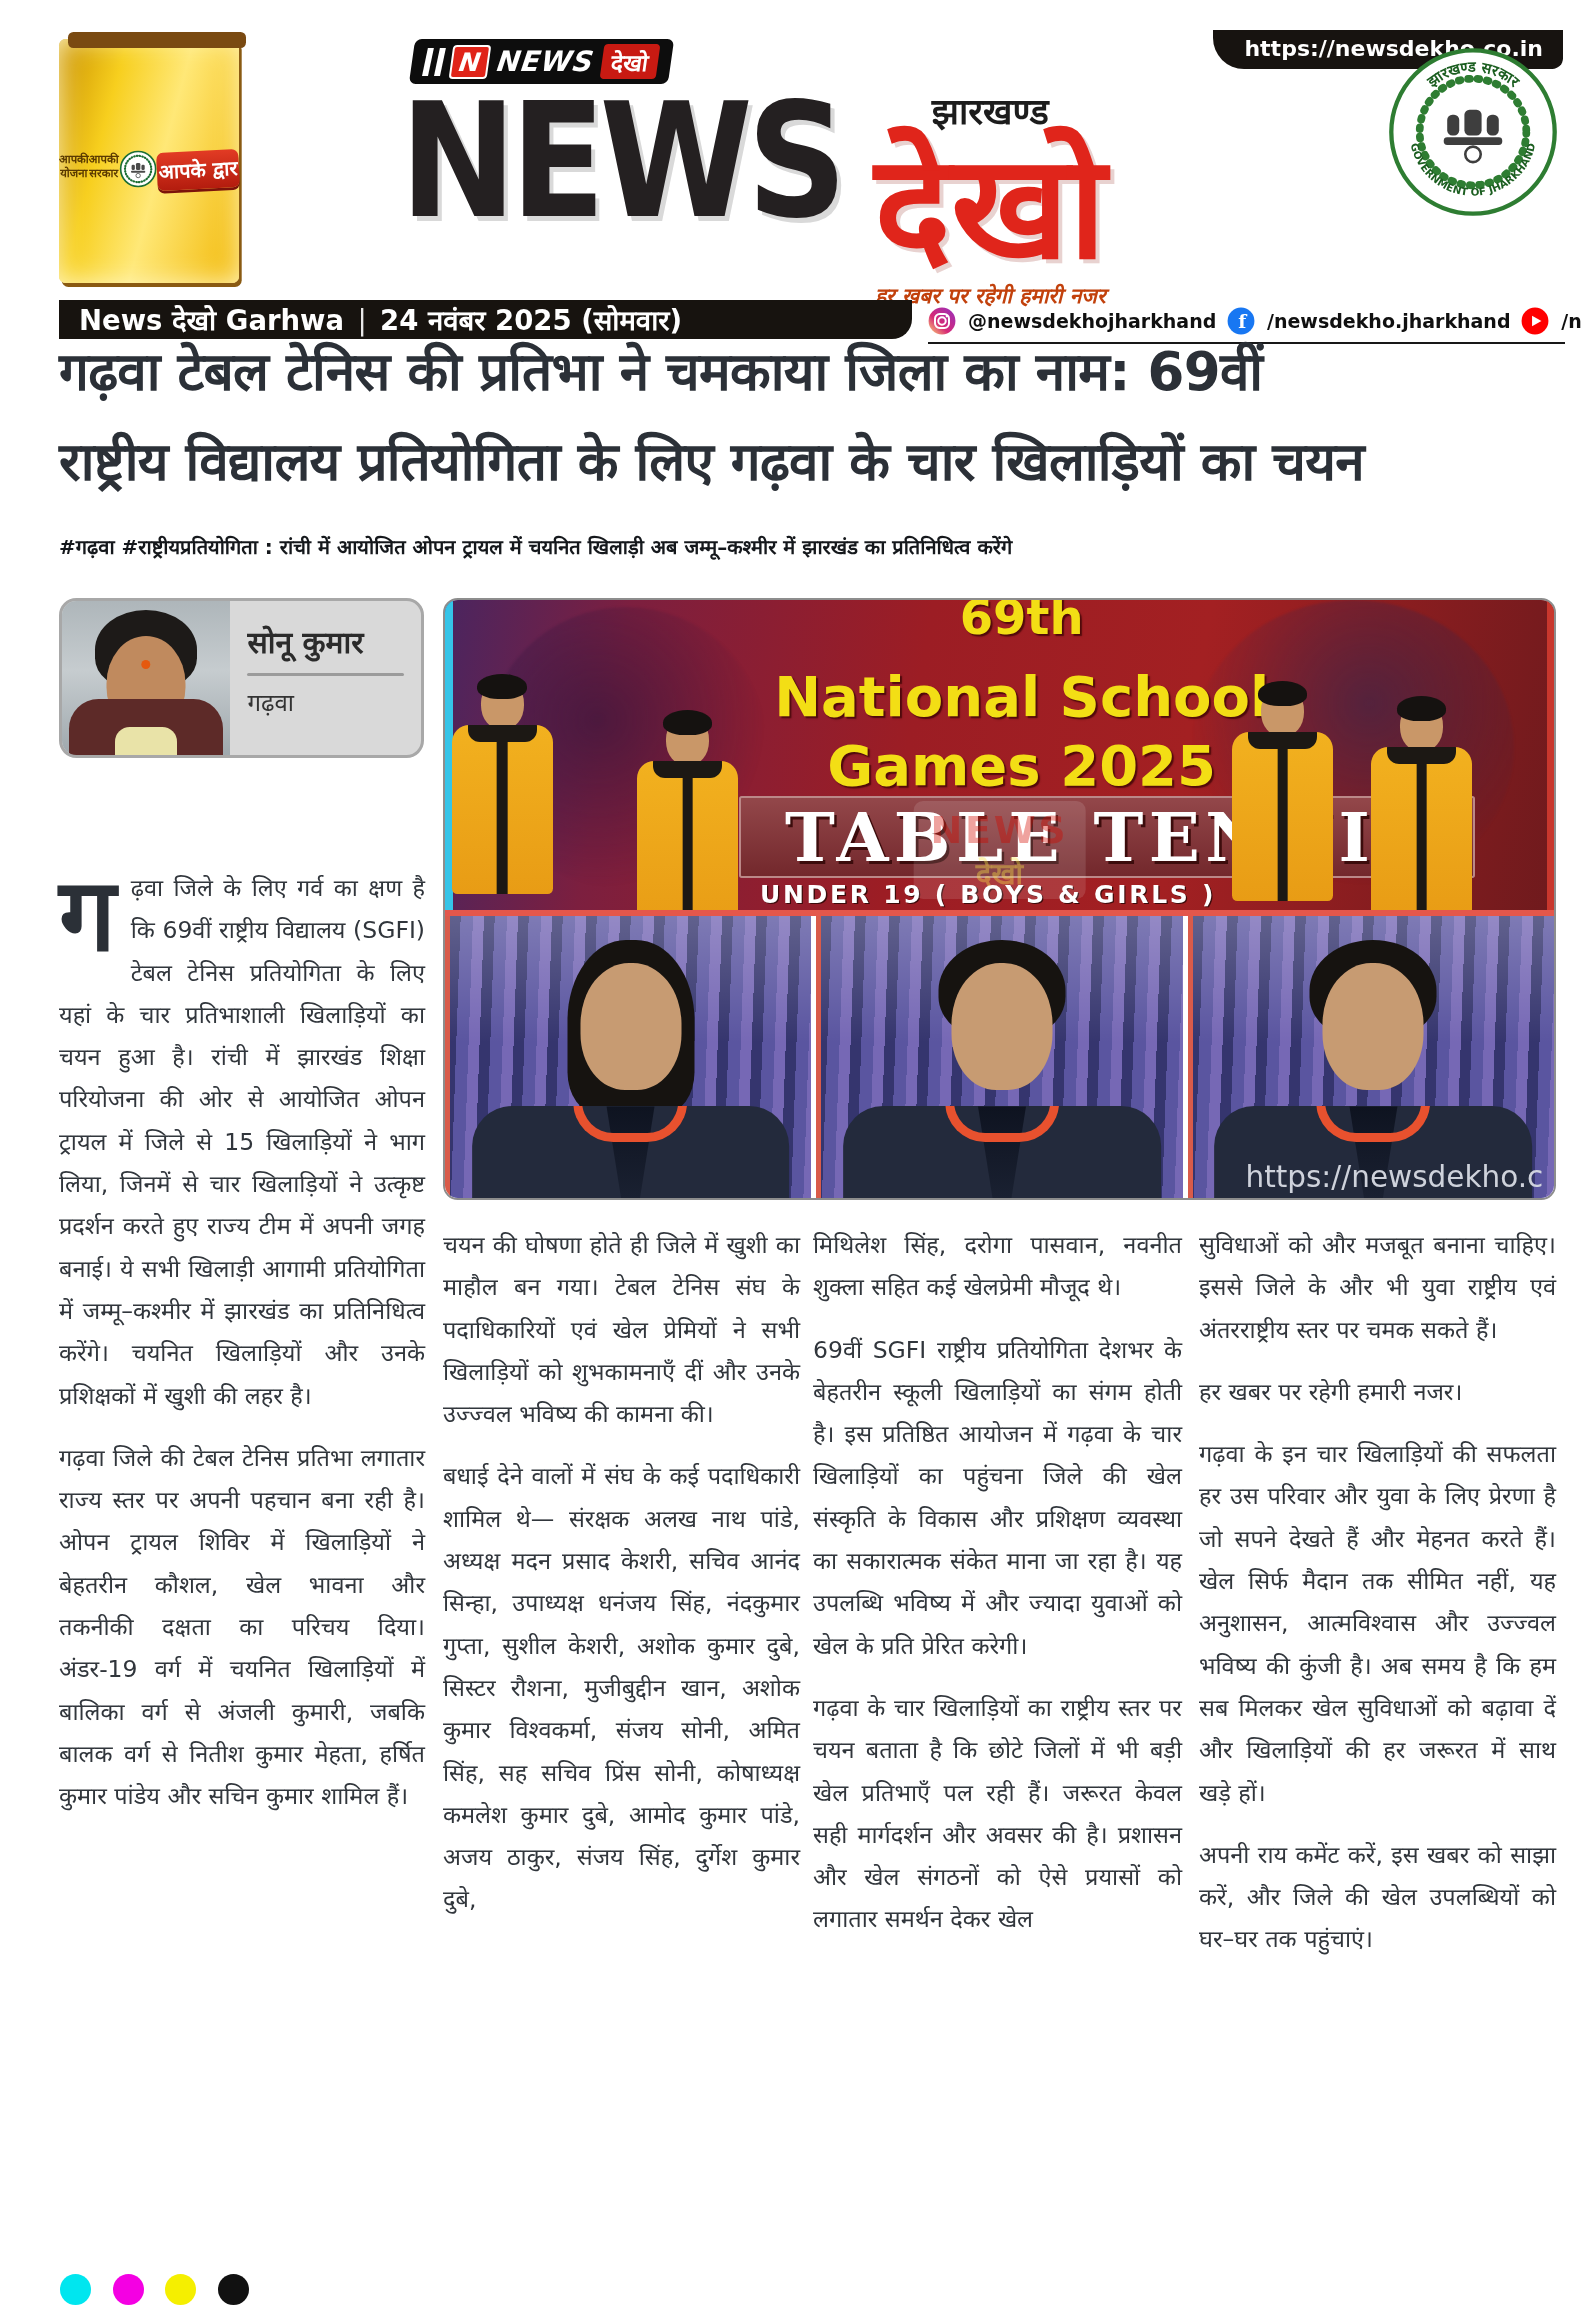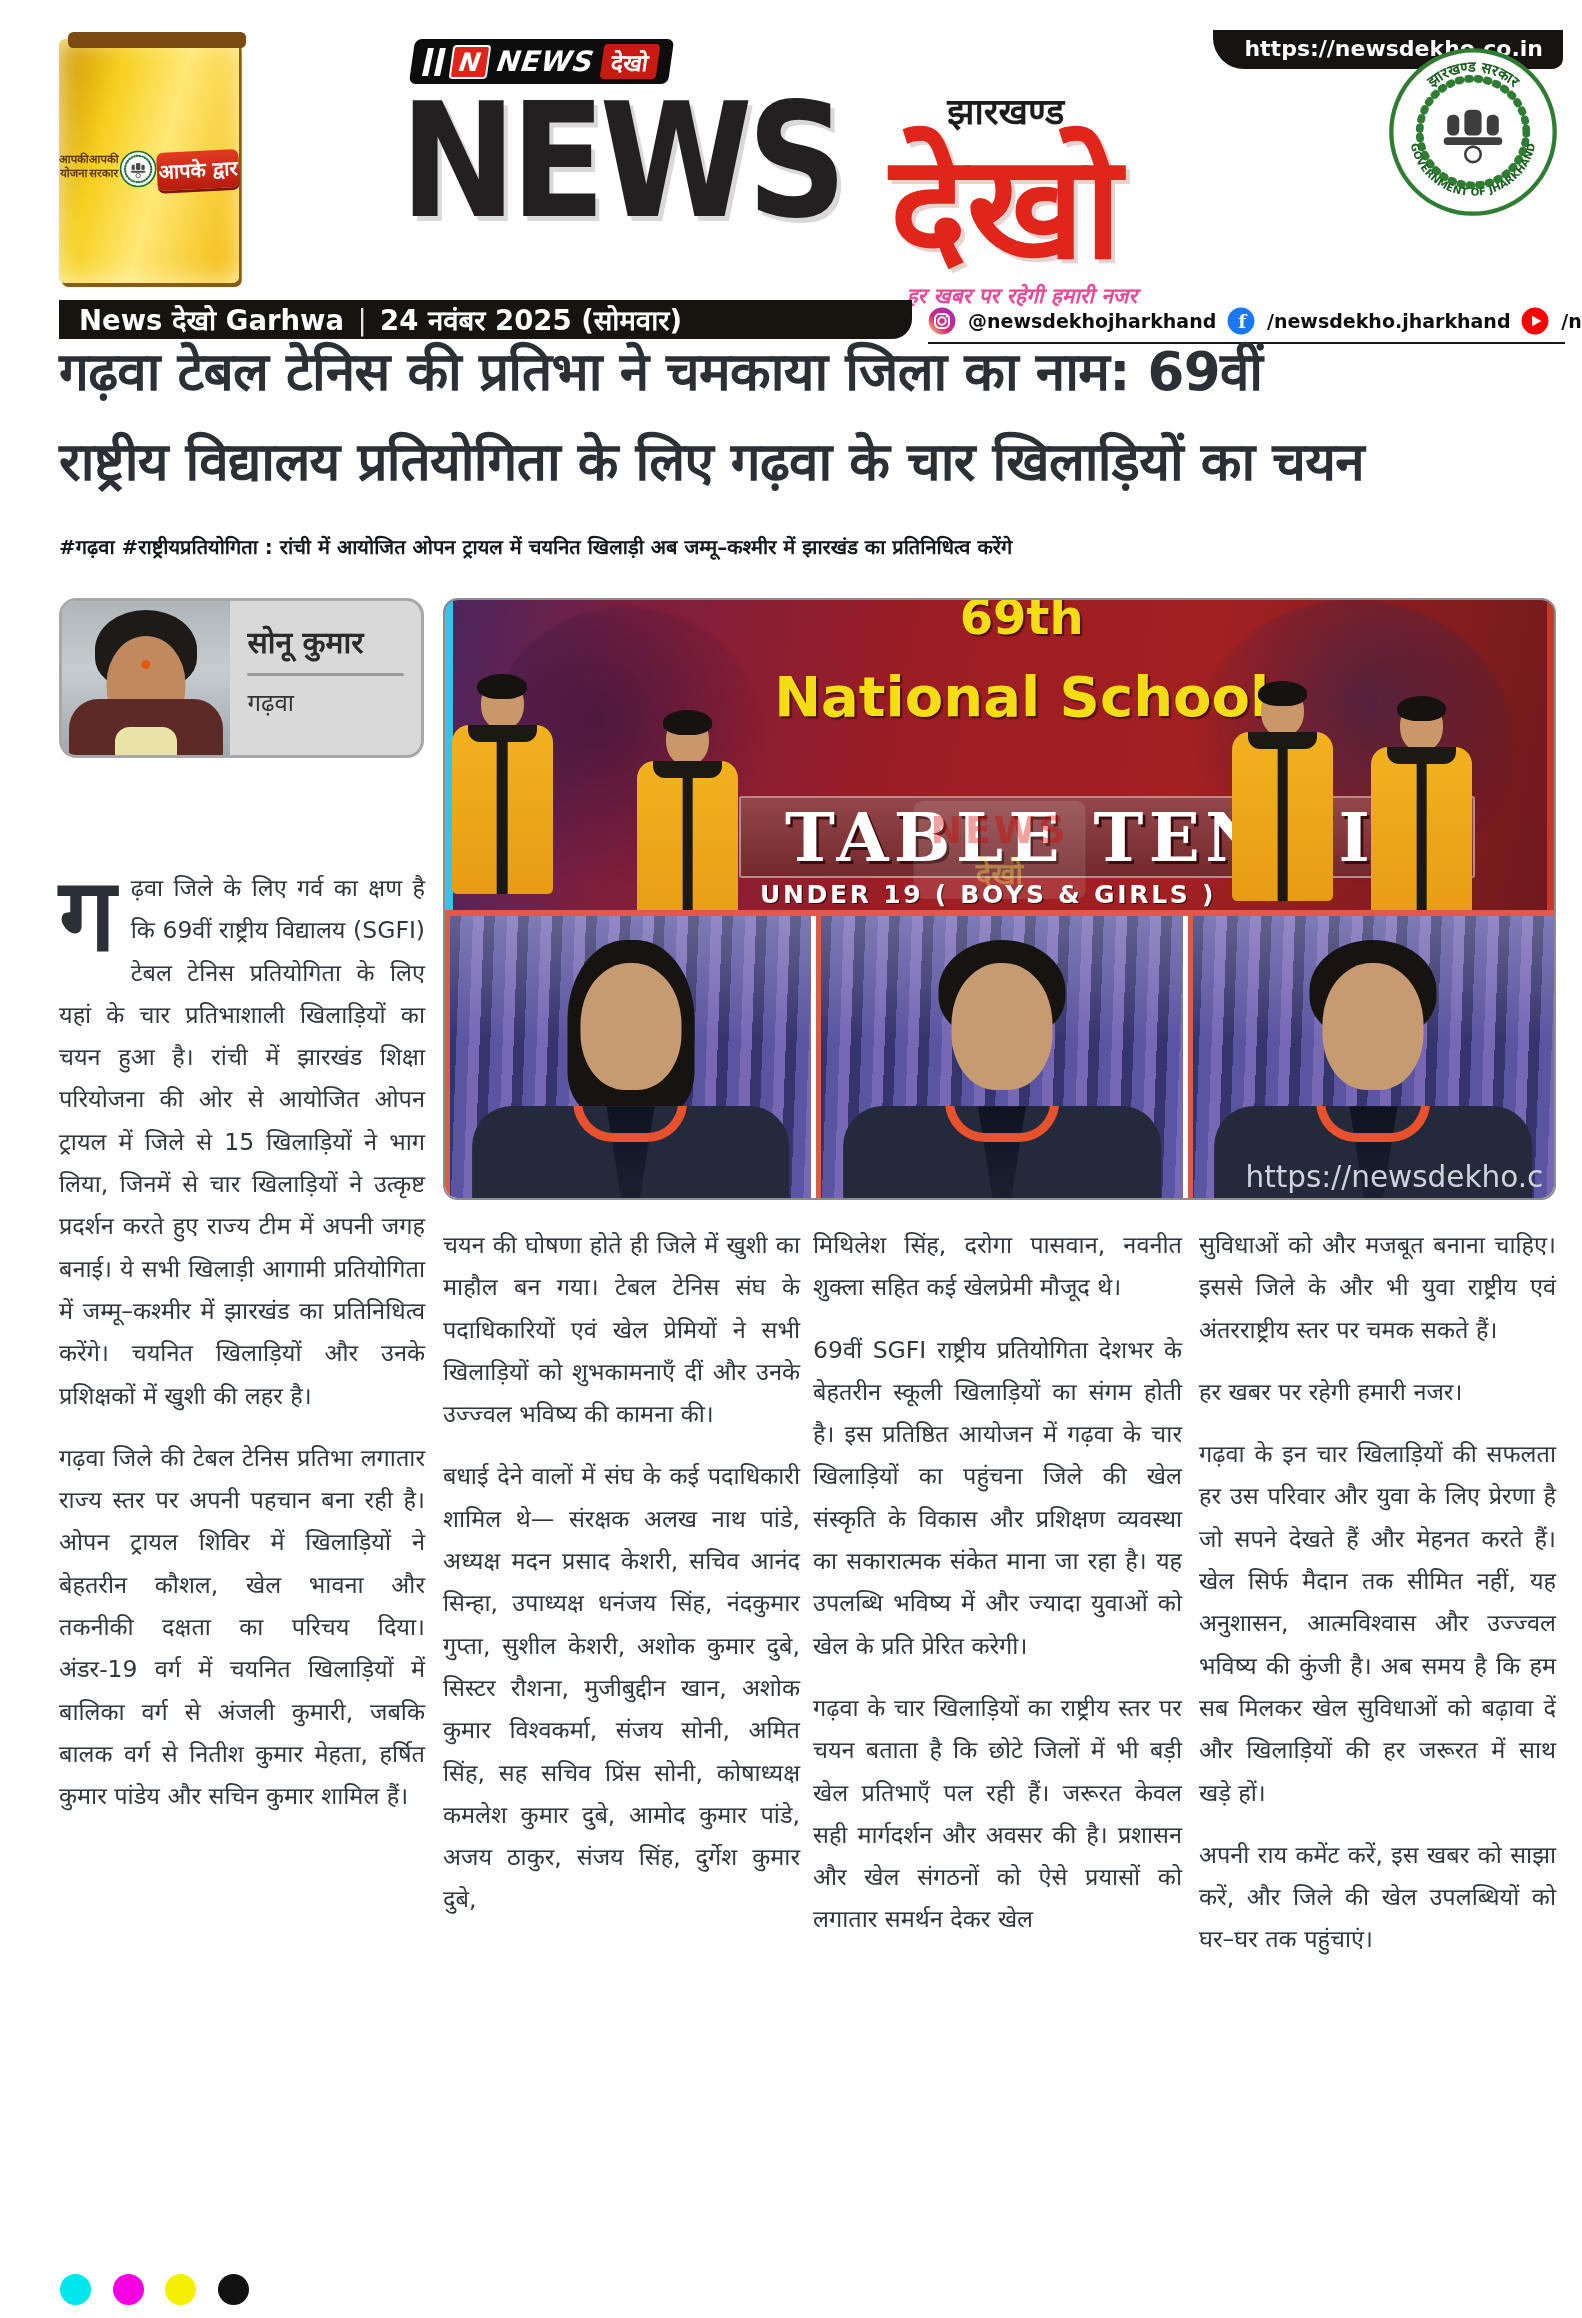--- a/index.html
+++ b/index.html
@@ -32,21 +32,21 @@
   .mini-strip .mnews{color:#fff;font-weight:900;font-style:italic;font-size:28px;letter-spacing:0.7px;}
   .mini-strip .mdekho{background:#c81a12;border-radius:4px;color:#fff;font-weight:bold;
     font-size:23px;padding:1.3px 9.4px;}
   .big-row{display:flex;align-items:flex-start;margin-top:-5.4px;}
   .big-news{font-size:158px;font-weight:900;color:#242021;letter-spacing:-6.7px;line-height:1.05;
     transform:scaleX(.88);transform-origin:left top;text-shadow:4.7px 4.7px 0 #d9d9d9;}
   .dekho-col{display:flex;flex-direction:column;align-items:center;margin-left:-27px;padding-top:6.7px;}
   .state-label{font-size:36px;font-weight:800;color:#1c1c1c;}
   .big-dekho{font-size:144px;font-weight:900;color:#e0251b;line-height:1.0;
     text-shadow:4px 4px 0 #e8d2d0;}
-  .tagline{font-size:21px;font-weight:800;font-style:italic;color:#ec4899;margin-top:2.7px;margin-left:32px;}
+  .tagline{font-size:21px;font-weight:800;font-style:italic;color:#c2410c;margin-top:2.7px;}
 
   .right-emblem{position:absolute;right:23px;top:46px;width:172px;height:172px;}
 
   
   .date-bar{position:absolute;left:59px;top:300px;width:853px;height:39px;background:#17130f;
     border-radius:0 0 20px 0;display:flex;align-items:center;gap:13.4px;padding-left:20px;
     color:#fff;font-size:27.5px;font-weight:bold;box-sizing:border-box;}
   .date-bar .sep{font-weight:400;opacity:.9;}
   .social-strip{position:absolute;left:928px;top:299px;right:17.4px;height:43px;
     border-bottom:2.7px solid #181818;display:flex;align-items:center;gap:10.7px;
@@ -280,20 +280,21 @@
 
   <div class="feature">
     <div class="banner">
       <div class="sliver-l"></div>
       <div class="sliver-r"></div>
       <div class="art a1"></div>
       <div class="art a2"></div>
       <div class="banner-text">
         <div class="bt1">69th</div>
         <div class="bt2">National School</div>
+        <div class="bt3">Games 2025</div>
       </div>
       <div class="band">TABLE TENNIS</div>
       <div class="subband">UNDER 19 ( BOYS &amp; GIRLS )</div>
 
       <div class="player" style="left:6.7px;top:79px;">
         <div class="p-head"></div>
         <div class="p-body"></div>
       </div>
       <div class="player" style="left:192px;top:115px;">
         <div class="p-head"></div>

